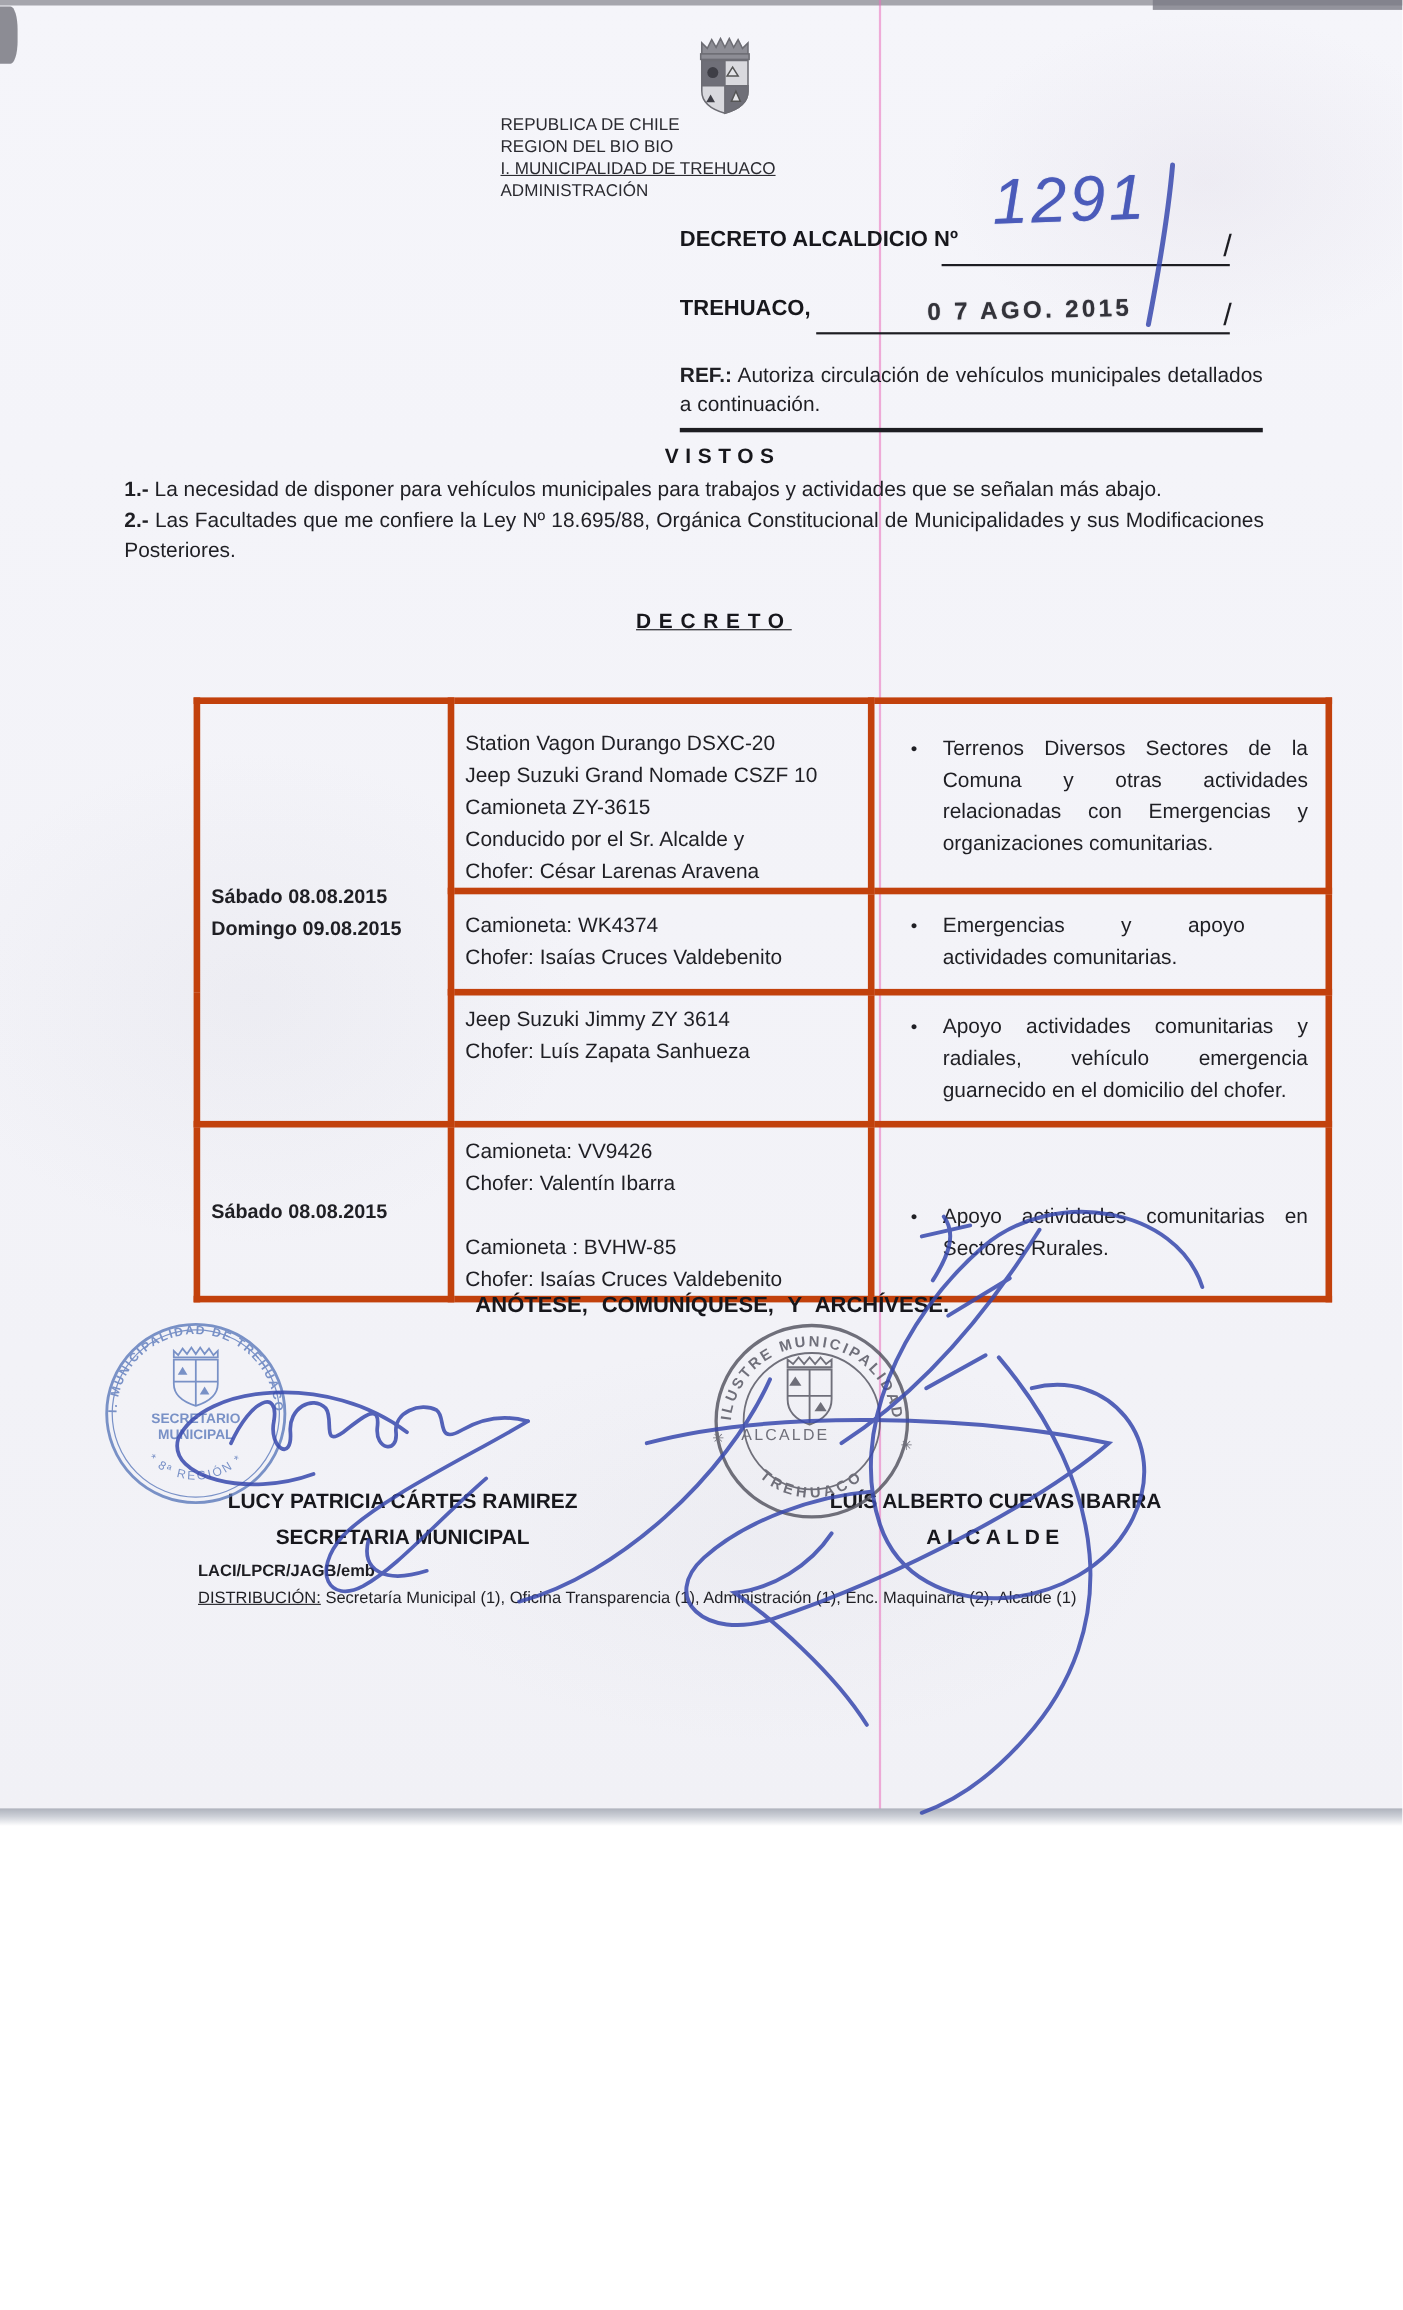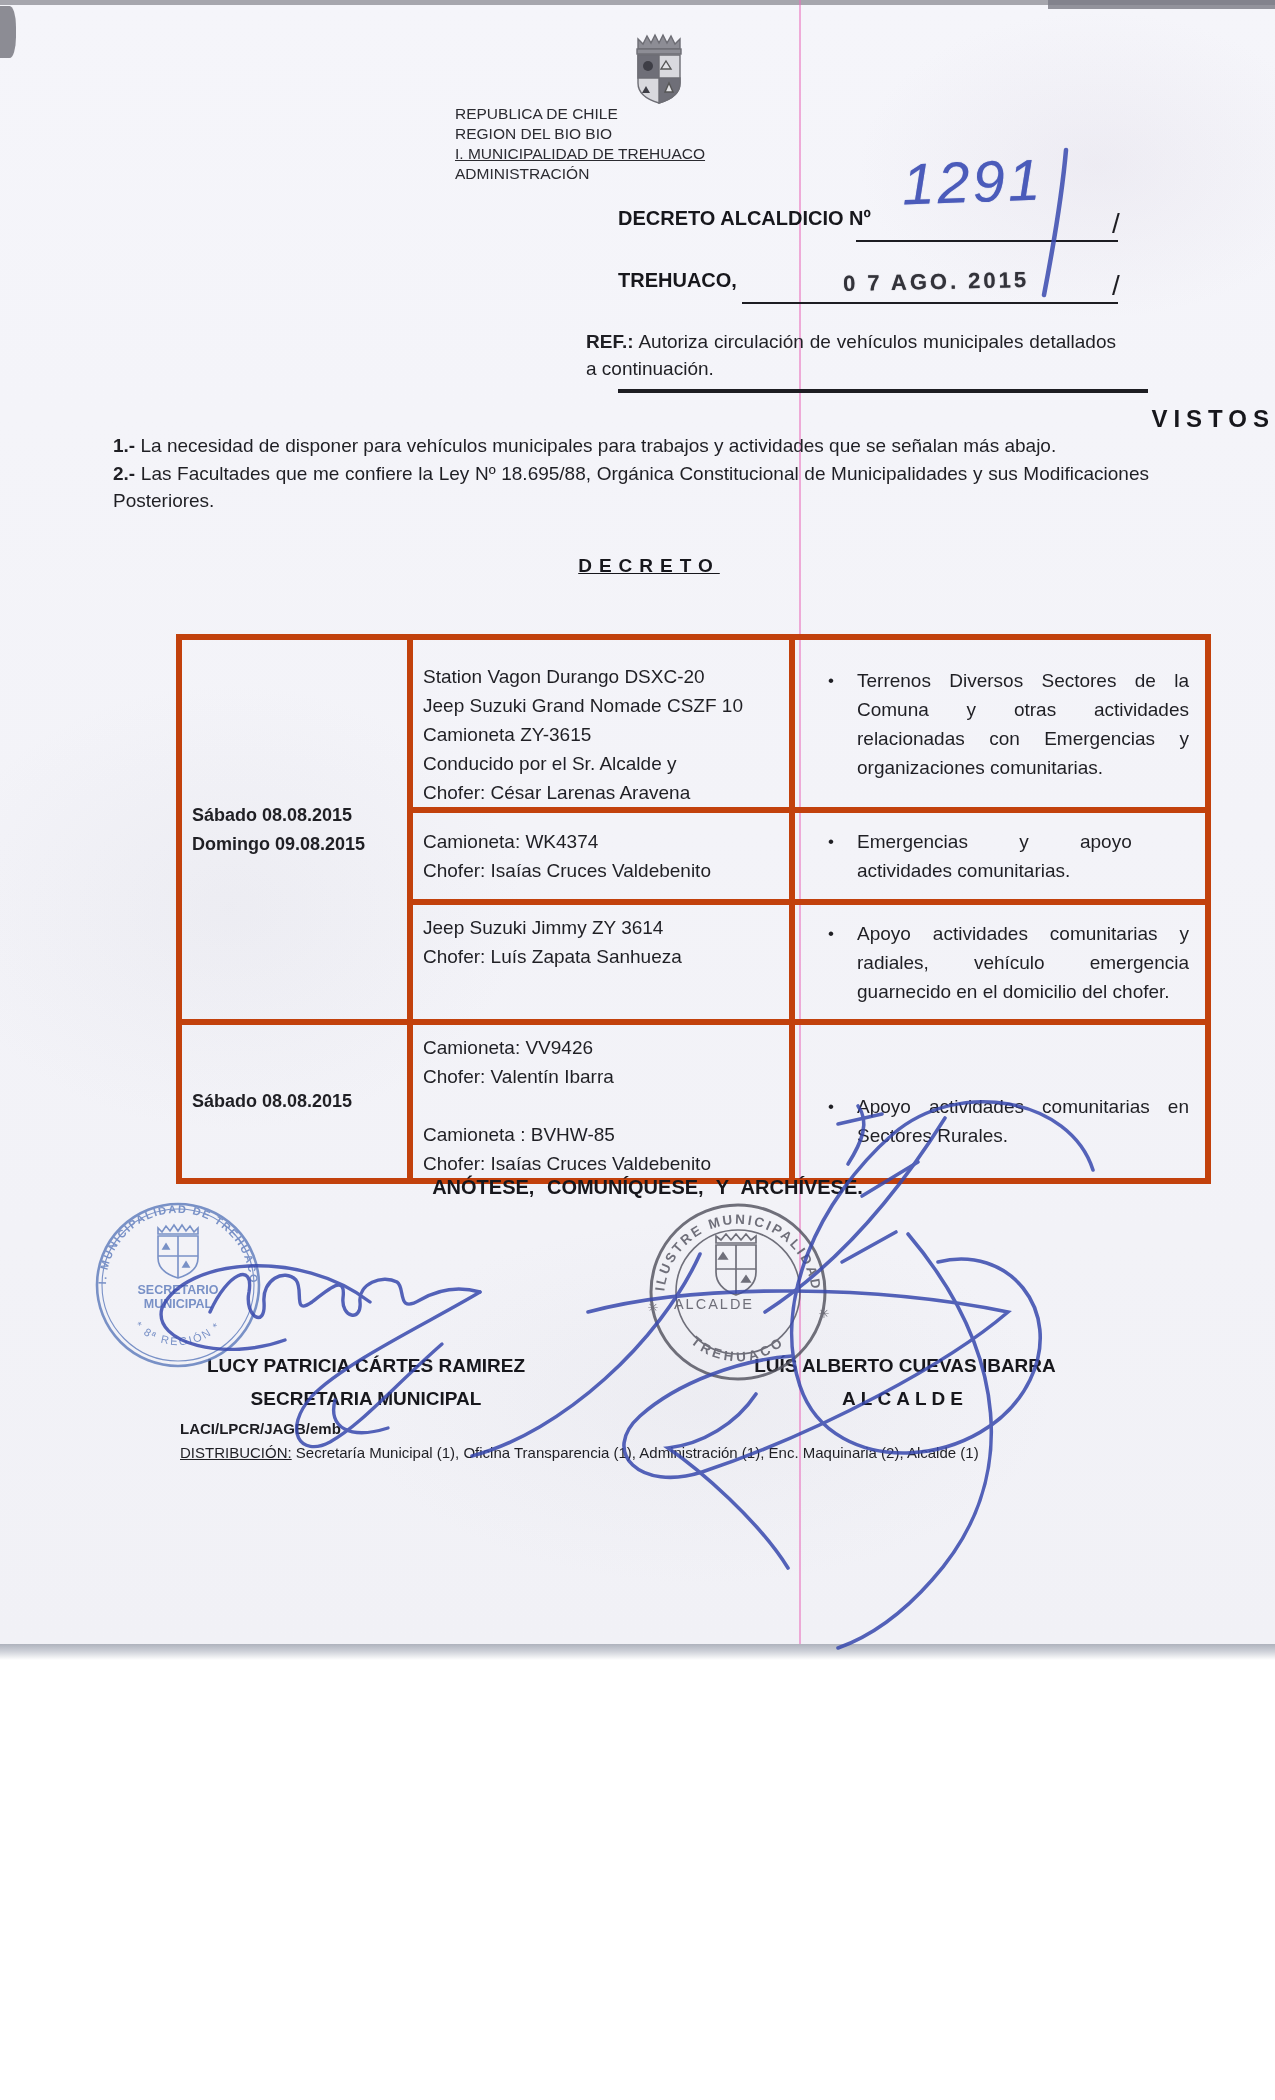--- a/index.html
+++ b/index.html
@@ -29,26 +29,26 @@
   .slash1{position:absolute;left:1112px;top:208px;font-size:28px;color:#1d1d22;}
   .city-label{position:absolute;left:618px;top:269px;font-size:20px;font-weight:bold;color:#17171c;}
   .rule2{position:absolute;left:742px;top:302px;width:376px;border-top:2.5px solid #1d1d22;}
   .slash2{position:absolute;left:1112px;top:270px;font-size:28px;color:#1d1d22;}
   .hand-number{position:absolute;left:902px;top:148px;font-size:58px;font-style:italic;
       color:#3d4fb5;letter-spacing:3px;transform:rotate(-2deg);opacity:.92;
       text-shadow:0 0 1px rgba(61,79,181,.55);}
   .date-stamp{position:absolute;left:843px;top:269px;font-size:22px;font-weight:bold;
       letter-spacing:3px;color:#33333a;transform:rotate(-1.2deg);
       text-shadow:0 0 1px rgba(45,45,55,.6);}
-  .ref-block{position:absolute;left:586px;top:328px;width:530px;font-size:19px;line-height:27px;
+  .ref-block{position:absolute;left:618px;top:328px;width:530px;font-size:19px;line-height:27px;
       text-align:justify;color:#1f1f24;}
   .ref-rule{position:absolute;left:618px;top:389px;width:530px;height:3.5px;background:#1d1d22;}
   
-  .h-vistos{position:absolute;left:39px;top:405px;width:1236px;text-align:right;
-      font-size:24px;font-weight:bold;letter-spacing:6px;color:#17171c;}
+  .h-vistos{position:absolute;left:39px;top:405px;width:1236px;text-align:center;
+      font-size:19px;font-weight:bold;letter-spacing:6px;color:#17171c;}
   .paras{position:absolute;left:113px;top:432px;width:1036px;font-size:19px;line-height:27.5px;
       text-align:justify;}
   .paras p{margin:0;}
   .h-decreto{position:absolute;left:23px;top:555px;width:1252px;text-align:center;
       font-size:19px;font-weight:bold;letter-spacing:7px;color:#17171c;text-decoration:underline;}
   .para3{position:absolute;left:113px;top:583px;width:1036px;font-size:19px;}
   
   table.veh{position:absolute;left:176px;top:634px;width:967px;border-collapse:collapse;
       table-layout:fixed;font-size:19px;color:#1f1f24;}
   table.veh td{border:6px solid #c2410c;vertical-align:middle;padding:0 10px;line-height:29px;}

